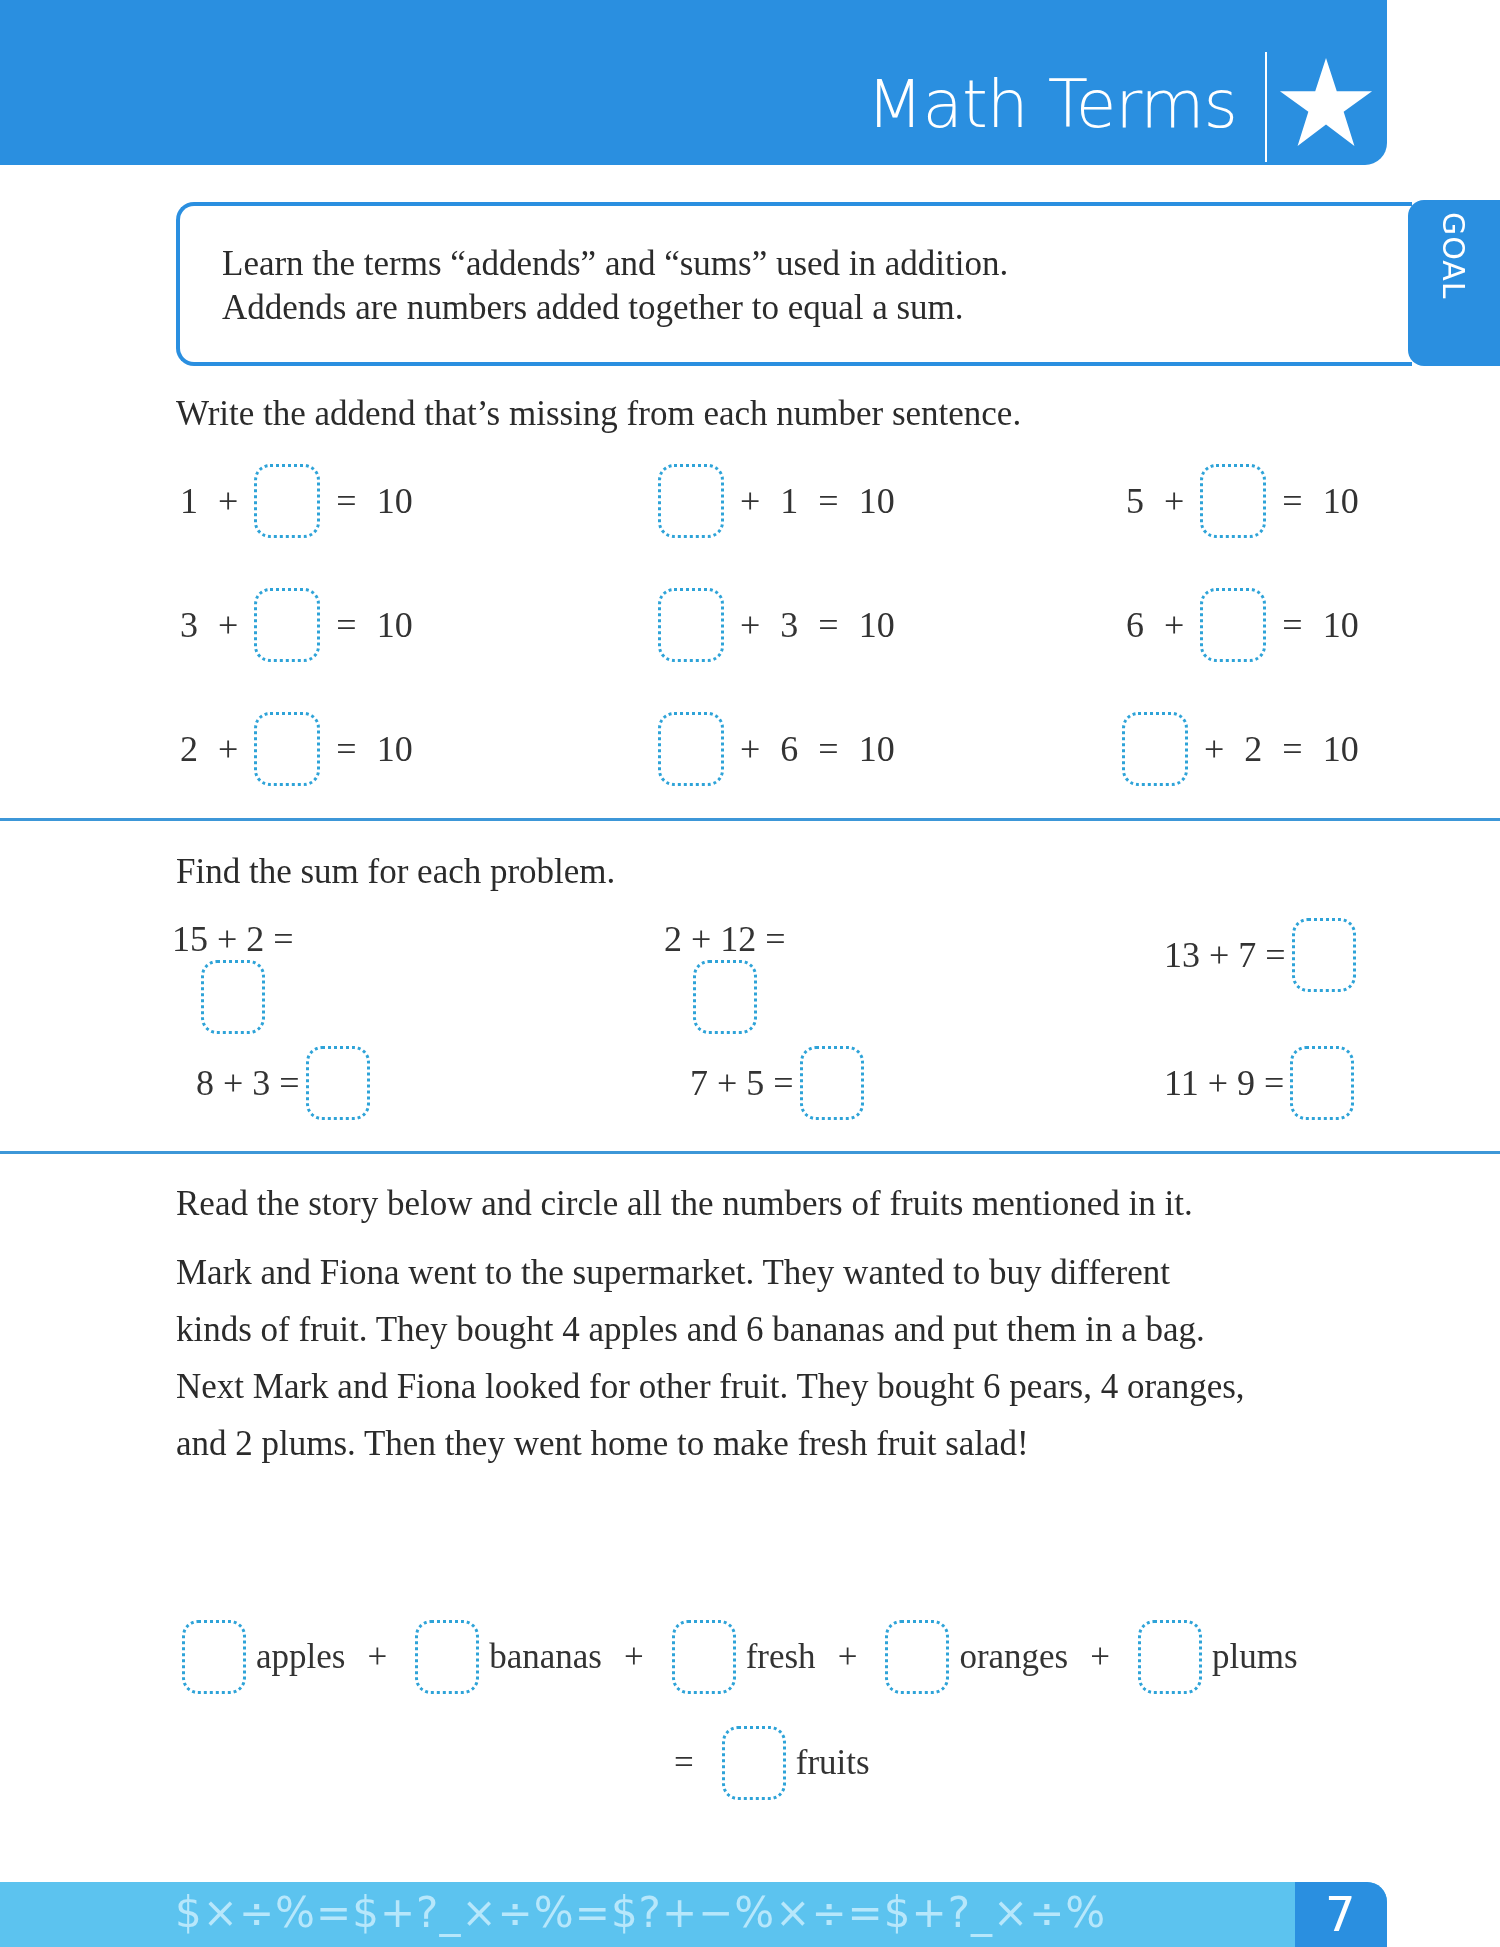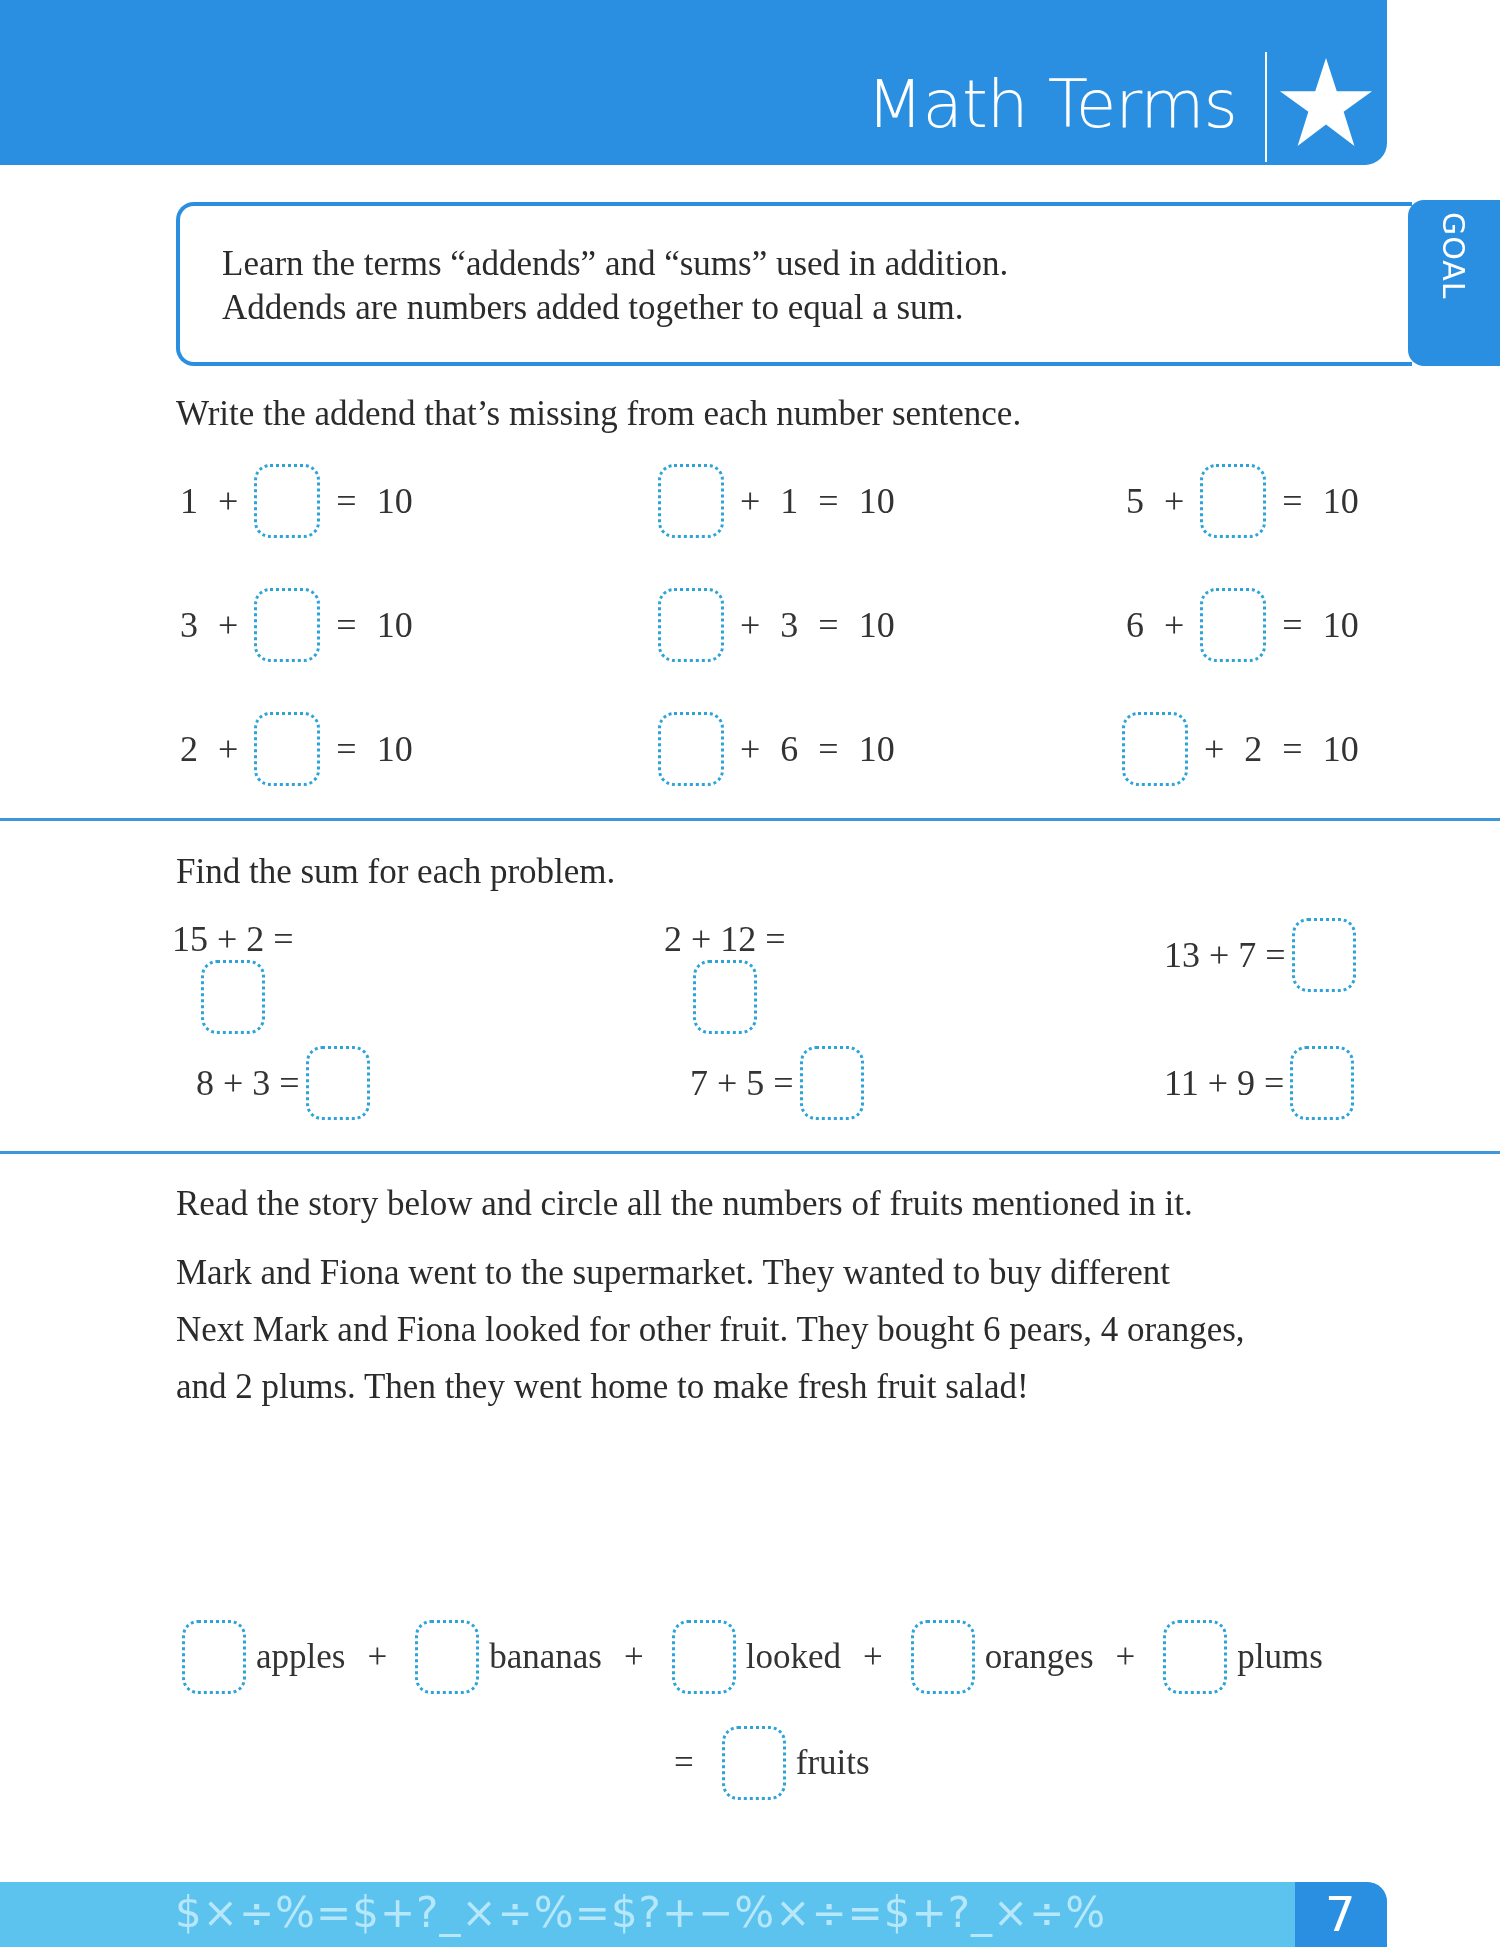--- a/index.html
+++ b/index.html
@@ -198,36 +198,37 @@
   <span>11 + 9 =</span>
   <span class="box small"></span>
 </div>
 
 <div class="hr" style="top:1151px;"></div>
 
 <div class="instr" style="top:1184px;">Read the story below and circle all the numbers of fruits mentioned in it.</div>
 
 <div class="story" style="top:1244px;">
   <p>Mark and Fiona went to the supermarket. They wanted to buy different</p>
+  <p>kinds of fruit. They bought 4 apples and 6 bananas and put them in a bag.</p>
   <p>Next Mark and Fiona looked for other fruit. They bought 6 pears, 4 oranges,</p>
   <p>and 2 plums. Then they went home to make fresh fruit salad!</p>
 </div>
 
 <div class="instr" style="top:1494px; line-height:42px;">
 </div>
 
 <div class="fruit-row" style="left:176px; top:1620px;text-align:center;">
   <span class="box small"></span>
   <span class="lbl">apples</span>
   <span class="op">+</span>
   <span class="box small"></span>
   <span class="lbl">bananas</span>
   <span class="op">+</span>
   <span class="box small"></span>
-  <span class="lbl">looked</span>
+  <span class="lbl">fresh</span>
   <span class="op">+</span>
   <span class="box small"></span>
   <span class="lbl">oranges</span>
   <span class="op">+</span>
   <span class="box small"></span>
   <span class="lbl">plums</span>
 </div>
 
 <div class="fruit-row" style="left:666px; top:1726px;">
   <span class="op">=</span>

